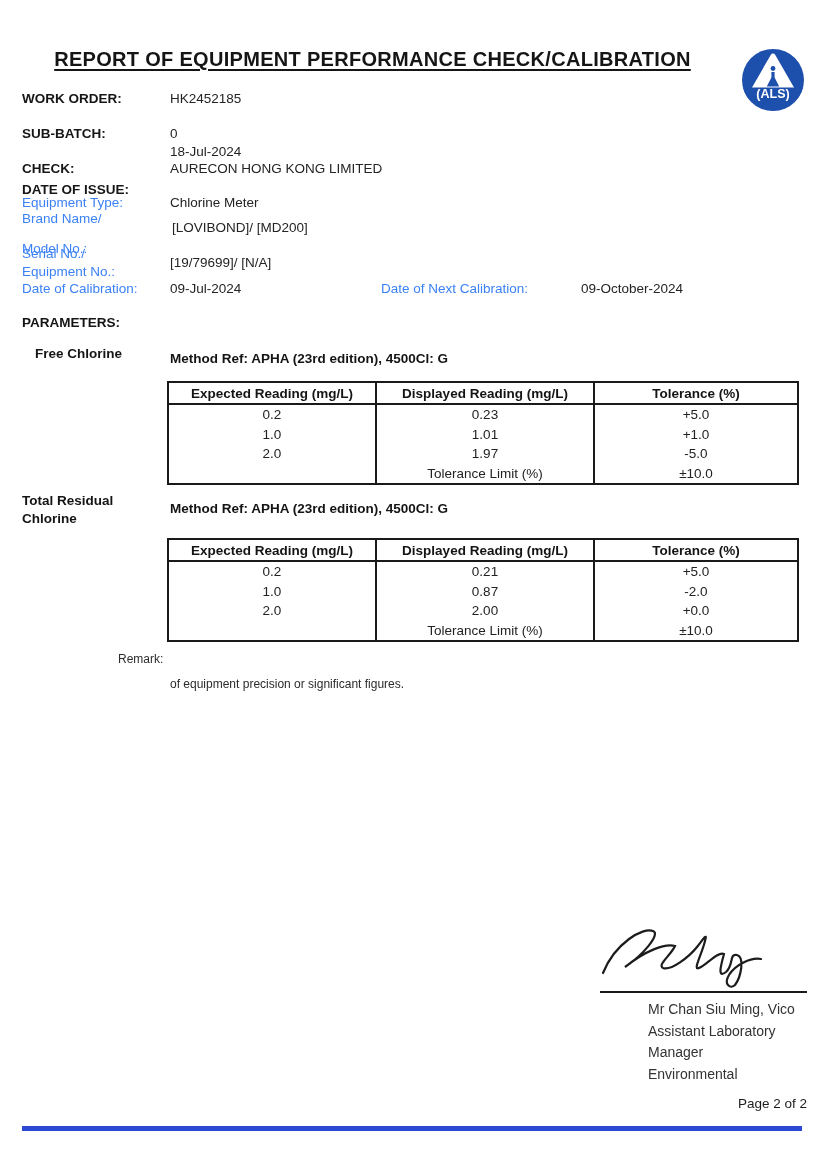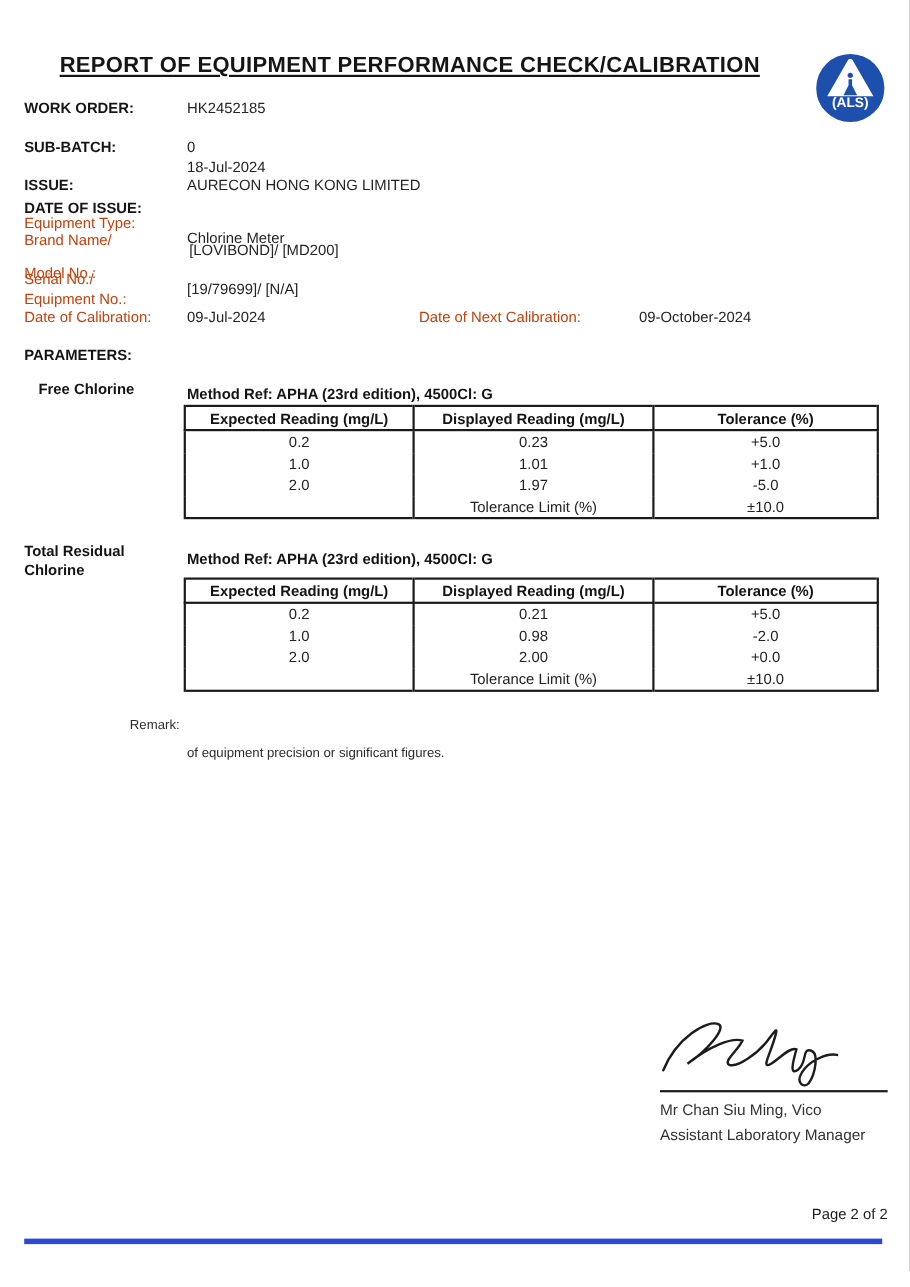--- a/index.html
+++ b/index.html
@@ -28,33 +28,34 @@
     text-decoration-thickness: 2px;
     text-underline-offset: 3px;
   }
 
   
   .logo { top: 48px; left: 741px; width: 64px; height: 64px; }
 
   
   .lbl { font-weight: bold; font-size: 13.5px; color: #161616; }
   .val { font-size: 13.5px; color: #242424; }
-  .eqlbl { font-size: 13.5px; color: #c2410c; }
+  .eqlbl { font-size: 13.5px; color: #3b82f6; }
 
   .heading { font-weight: bold; font-size: 13.5px; color: #141414; }
 
   
   table.ptable {
     position: absolute;
     left: 167px;
     border-collapse: collapse;
     border: 2px solid #1a1a1a;
     table-layout: fixed;
     font-size: 13.5px;
     color: #222;
+    margin-top: 13px;
   }
   table.ptable th {
     border-bottom: 2.5px solid #1a1a1a;
     border-left: 2px solid #1a1a1a;
     border-right: 2px solid #1a1a1a;
     font-size: 13.5px;
     font-weight: bold;
     color: #141414;
     height: 20px;
     padding: 0;
@@ -69,21 +70,21 @@
     vertical-align: middle;
   }
   .c1 { width: 208px; }
   .c2 { width: 218px; }
   .c3 { width: 204px; }
 
   .remark-lbl { font-size: 12px; color: #2c2c2c; }
   .remark-txt { font-size: 12px; color: #2c2c2c; }
 
   .sig-line { background: #1a1a1a; height: 2px; }
-  .sig-name { font-size: 14px; color: #333; line-height: 21.5px; }
+  .sig-name { font-size: 14px; color: #333; line-height: 21.5px; margin-left: 48px; }
 
   .page-num { font-size: 13.5px; color: #1c1c1c; }
   .footer-bar { background: #2b49d3; height: 4.5px; }
 </style>
 </head>
 <body>
 
 <div class="page">
 
   <div class="abs title">REPORT OF EQUIPMENT PERFORMANCE CHECK/CALIBRATION</div>
@@ -106,25 +107,25 @@
 
   <div class="abs lbl" style="top:91px; left:22px;">WORK ORDER:</div>
   <div class="abs val" style="top:91px; left:170px;">HK2452185</div>
 
   <div class="abs lbl" style="top:126px; left:22px;">SUB-BATCH:</div>
   <div class="abs val" style="top:126px; left:170px;">0</div>
 
   <div class="abs lbl" style="top:143.5px; left:22px;margin-top:38px;">DATE OF ISSUE:</div>
   <div class="abs val" style="top:143.5px; left:170px;">18-Jul-2024</div>
 
-  <div class="abs lbl" style="top:161px; left:22px;">ISSUE:</div>
+  <div class="abs lbl" style="top:161px; left:22px;">CHECK:</div>
   <div class="abs val" style="top:161px; left:170px;">AURECON HONG KONG LIMITED</div>
 
   <div class="abs eqlbl" style="top:195px; left:22px;">Equipment Type:</div>
-  <div class="abs val" style="top:209px; left:170px;">Chlorine Meter</div>
+  <div class="abs val" style="top:195px; left:170px;">Chlorine Meter</div>
 
   <div class="abs eqlbl" style="top:211px; left:22px;">Brand Name/</div>
   <div class="abs eqlbl" style="top:241px; left:22px;">Model No.:</div>
   <div class="abs val" style="top:220px; left:172px;">[LOVIBOND]/ [MD200]</div>
 
   <div class="abs eqlbl" style="top:246px; left:22px;">Serial No./</div>
   <div class="abs eqlbl" style="top:263.5px; left:22px;">Equipment No.:</div>
   <div class="abs val" style="top:254.5px; left:170px;">[19/79699]/ [N/A]</div>
 
   <div class="abs eqlbl" style="top:280.5px; left:22px;">Date of Calibration:</div>
@@ -191,21 +192,21 @@
       </tr>
     </thead>
     <tbody>
       <tr>
         <td>0.2</td>
         <td>0.21</td>
         <td>+5.0</td>
       </tr>
       <tr>
         <td>1.0</td>
-        <td>0.98</td>
+        <td>0.87</td>
         <td>-2.0</td>
       </tr>
       <tr>
         <td>2.0</td>
         <td>2.00</td>
         <td>+0.0</td>
       </tr>
       <tr>
         <td></td>
         <td>Tolerance Limit (%)</td>
@@ -217,18 +218,19 @@
   <div class="abs remark-lbl" style="top:652px; left:118px;">Remark:</div>
   <div class="abs remark-txt" style="top:677px; left:170px; width:520px;">of equipment precision or significant figures.</div>
 
   <svg class="abs" style="top:915px; left:595px;" width="180" height="75" viewBox="0 0 180 75">
     <path d="M8,58 C20,28 48,12 58,16 C66,19 48,40 30,52 C50,36 70,28 80,31 C76,40 62,50 68,53 C76,56 94,42 102,32 C107,26 113,16 110,26 C106,42 96,58 106,52 C114,47 124,36 129,39 C126,50 122,64 131,57 C139,50 134,38 142,40 C150,42 146,62 140,70 C136,74 128,70 134,60 C140,50 156,42 166,44" stroke="#1c1c1c" fill="none" stroke-width="2.2" stroke-linecap="round"></path>
   </svg>
   <div class="abs sig-line" style="top:991px; left:600px; width:207px;"></div>
   <div class="abs sig-name" style="top:999px; left:600px;">
     <div>Mr Chan Siu Ming, Vico</div>
     <div>Assistant Laboratory Manager</div>
+    <div>Environmental</div>
   </div>
 
   <div class="abs page-num" style="top:1096px; right:20px;">Page 2 of 2</div>
   <div class="abs footer-bar" style="top:1126px; left:22px; width:780px;"></div>
 
 </div>
 
 </body></html>

